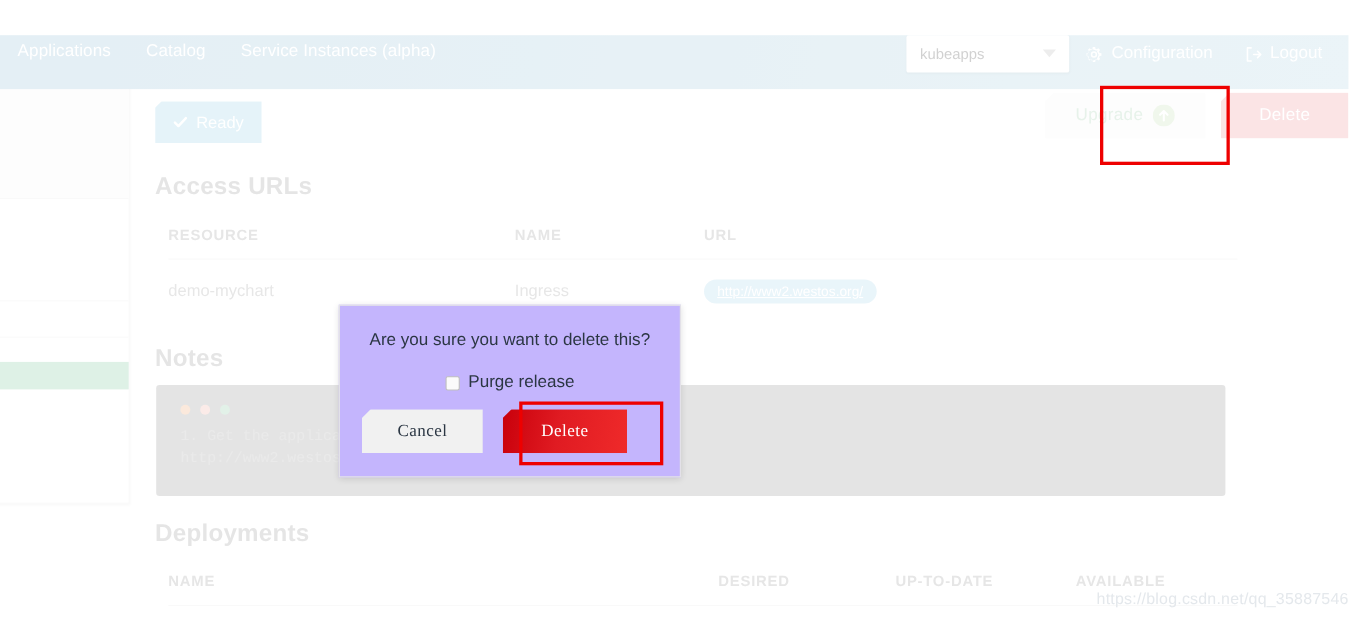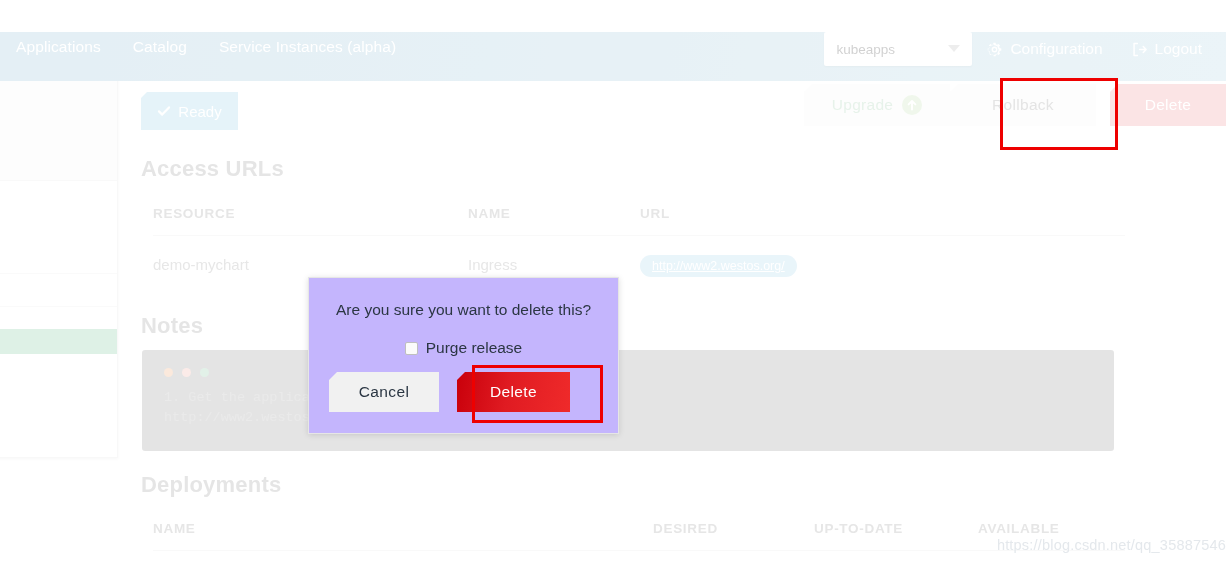--- a/index.html
+++ b/index.html
@@ -138,21 +138,21 @@
   }
   .modal .purge {
     display: flex; align-items: center; justify-content: center;
     gap: 8px; margin-top: 20px; color: #2b3643; font-size: 15.5px;
   }
   .cb {
     width: 13px; height: 13px; background: #fbfbfb;
     border: 1px solid #bfbfbf; border-radius: 2px; display: block;
   }
   .modal .actions {
-    position: absolute; left: 20px; top: 94px; display: flex; align-items: flex-start; gap: 18px;
+    position: absolute; left: 20px; top: 94px; display: flex; align-items: flex-start; gap: 18px; font-family: Liberation Serif, serif;
   }
   .mbtn {
     height: 40px; min-width: 110px; padding: 0 22px;
     display: flex; align-items: center; justify-content: center;
     font-size: 15.5px; letter-spacing: .4px;
     clip-path: polygon(8px 0, 100% 0, 100% 100%, 0 100%, 0 8px);
     box-shadow: 0 2px 3px rgba(0,0,0,.07);
   }
   .mbtn.cancel { background: #f1f1f1; color: #2b3643; }
   .mbtn.del {
@@ -189,25 +189,20 @@
     </div>
 
     <div class="btn-row">
       <div class="btn-wrap">
         <div class="btn upgrade">
           <span>Upgrade</span>
           <svg width="20" height="20" viewBox="0 0 20 20">
             <circle cx="10" cy="10" r="10" fill="#ddeed4"></circle>
             <path d="M10 14.5 L10 6.2 M6.6 9.4 L10 6 L13.4 9.4" stroke="#ffffff" stroke-width="1.9" fill="none" stroke-linecap="round" stroke-linejoin="round"></path>
           </svg>
-        </div>
-      </div>
-      <div class="btn-wrap">
-        <div class="btn">
-          <span>Rollback</span>
         </div>
       </div>
       <div class="btn-wrap" style="margin-left:14px;">
         <div class="btn delete-top">
           <span>Delete</span>
         </div>
       </div>
     </div>
 
     <h2 class="section" style="top:107px;">Access URLs</h2>

